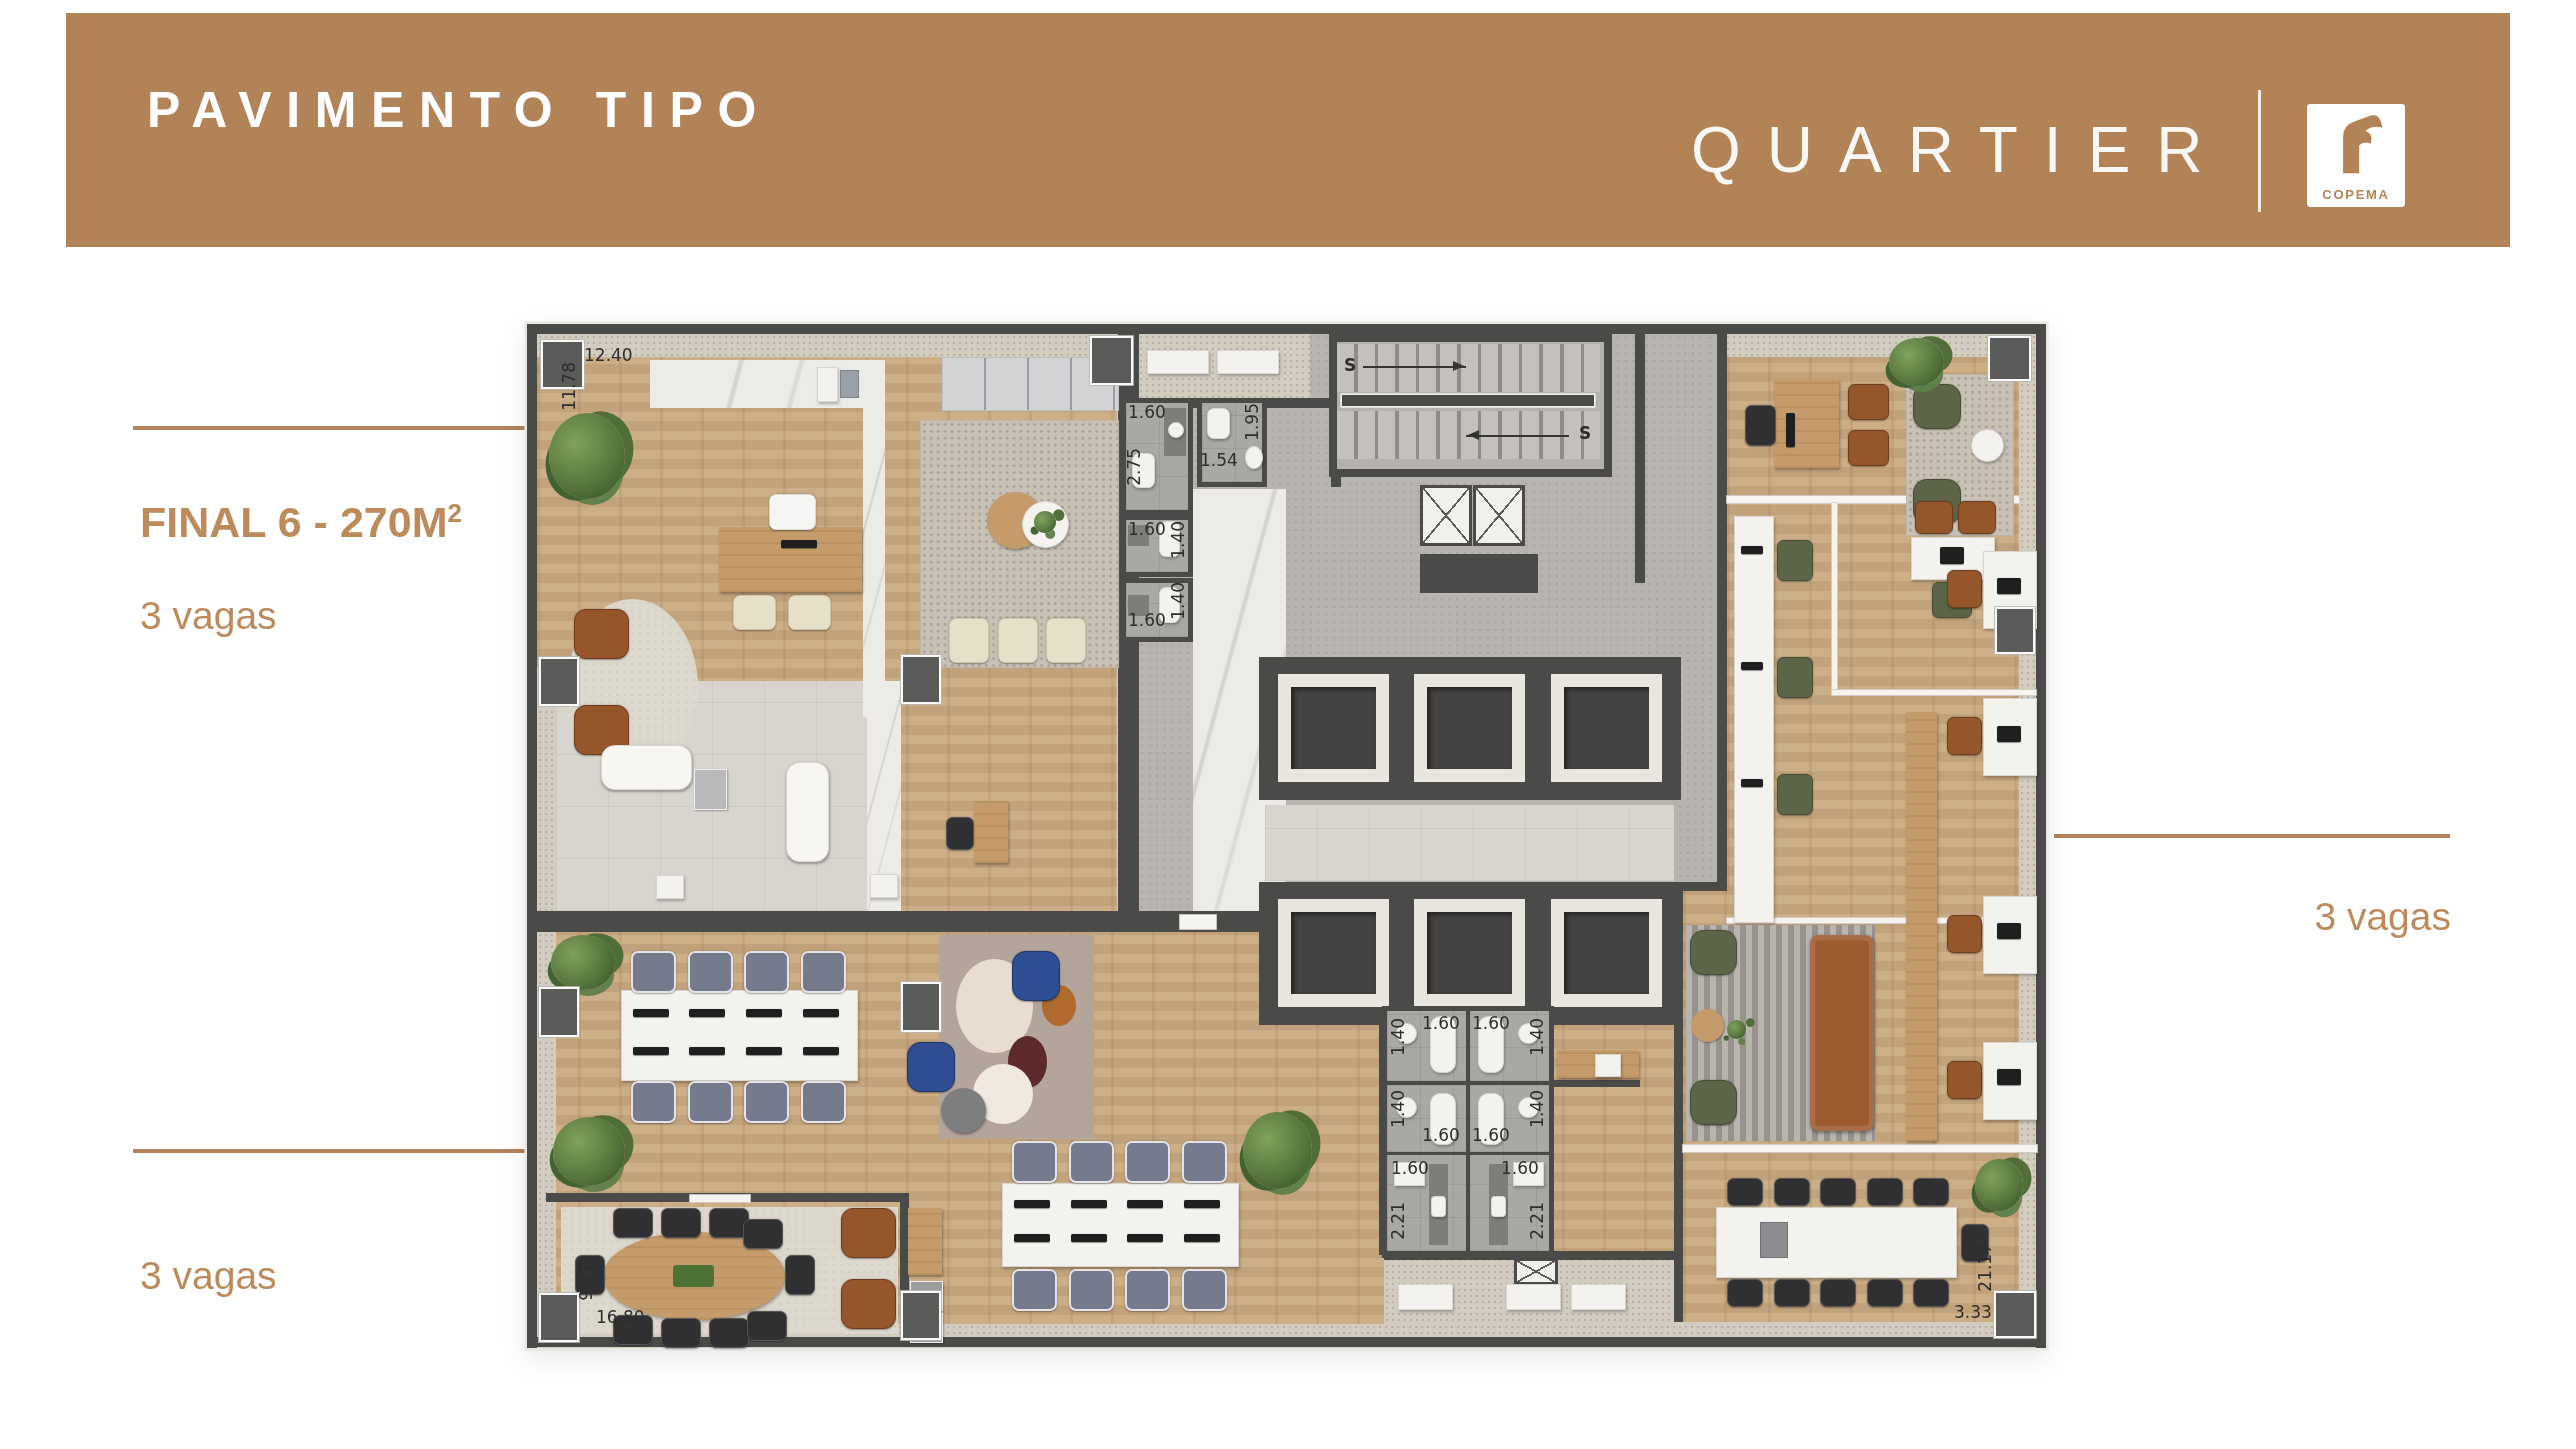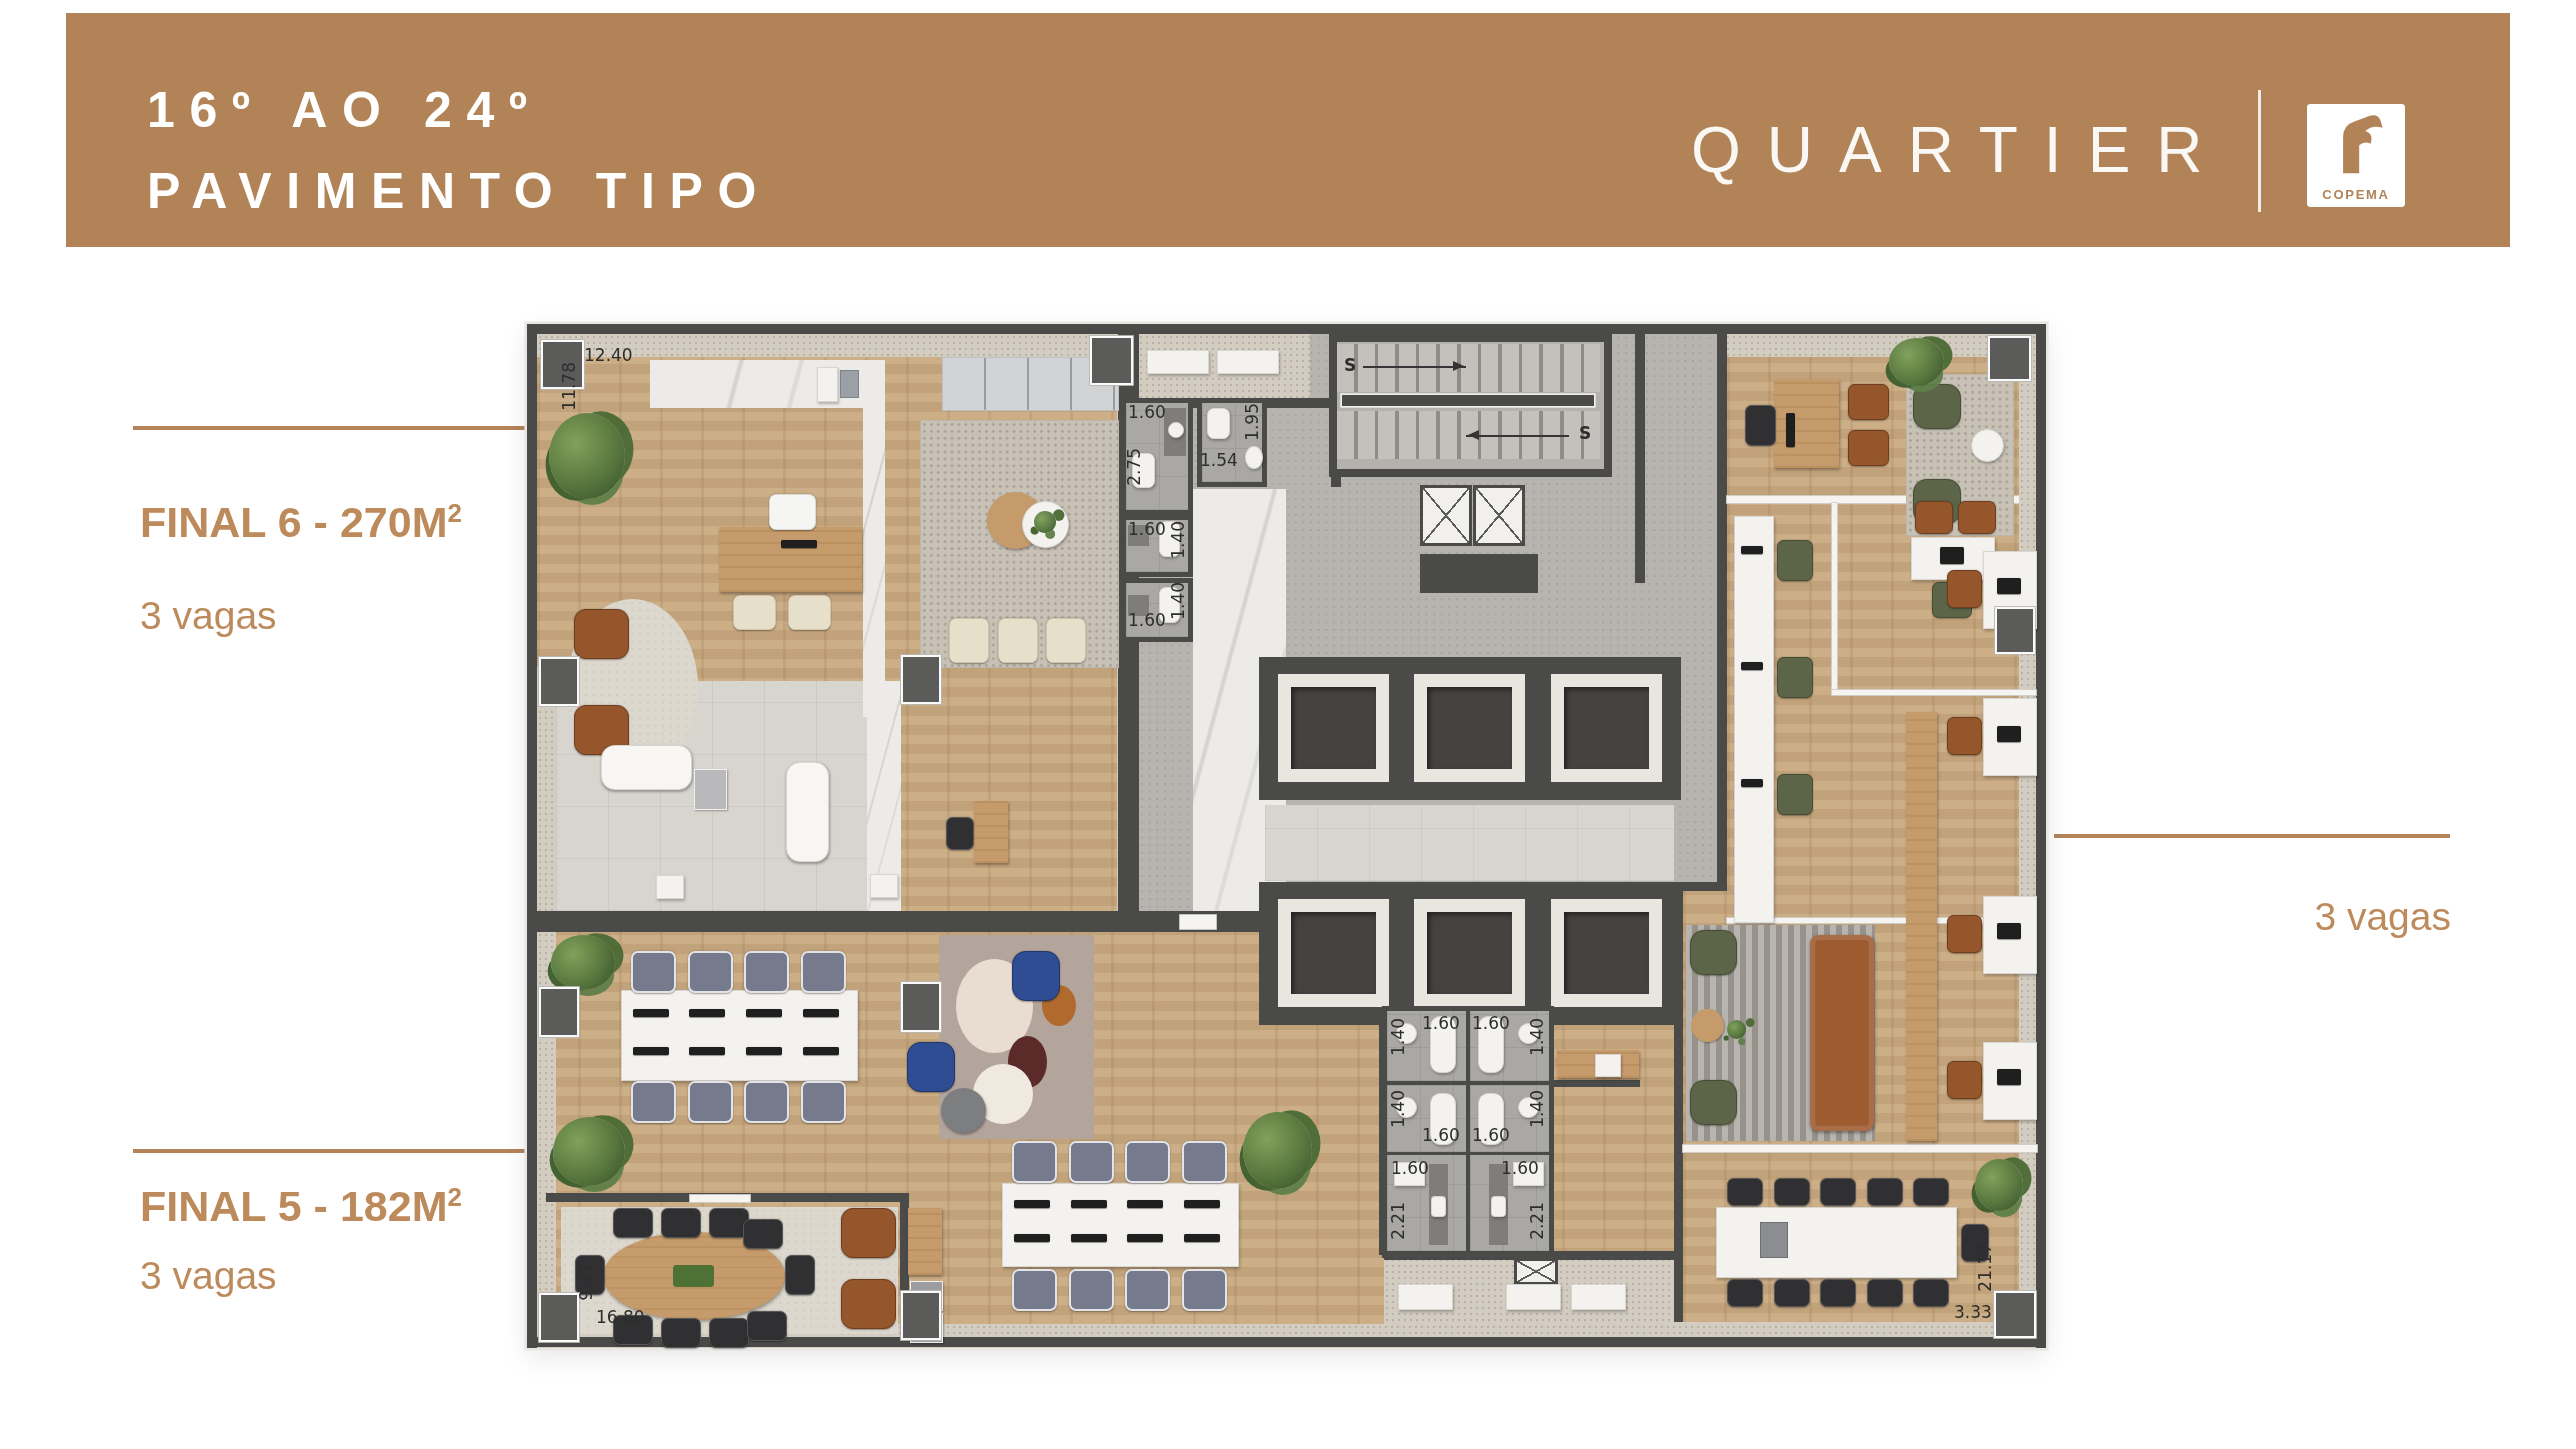--- a/index.html
+++ b/index.html
@@ -66,21 +66,20 @@
   .bed{background:#f7f6f3;border:1.7px solid #d9d7d2;border-radius:13.7px;box-shadow:0.9px 1.7px 2.6px rgba(0,0,0,.3);}
   .blob{position:absolute;border-radius:50%;}
 </style>
 </head>
 <body>
 
 <div class="canvas">
 
   <div class="a banner">
     <div class="a title">
-      <div>16º AO 24º</div>
       <div>PAVIMENTO TIPO</div>
     </div>
     <div class="a brand">QUARTIER</div>
     <div class="a bdiv"></div>
     <div class="a copema">
       <svg width="69" height="67" viewBox="0 0 100 100">
         <path d="M30 96 L30 42 Q30 24 46 19 L70 10 Q83 7 86 18 L89 28 Q74 23 63 33 Q76 37 71 52 Q62 47 54 54 L54 96 Z" fill="#b28357"></path>
       </svg>
       <div class="copema-txt">COPEMA</div>
     </div>
@@ -89,21 +88,20 @@
   <div class="a lead" style="left:133px;top:426px;width:447px;"></div>
   <div class="a ulabel" style="left:140px;top:498px;"><span>FINAL 6 - 270M</span><sup>2</sup></div>
   <div class="a uvagas" style="left:140px;top:594px;">3 vagas</div>
 
   <div class="a lead" style="left:2054px;top:834px;width:396px;"></div>
   <div class="a" style="right:125px;top:871px;width:601px;text-align:right;">
     <div class="uvagas" style="margin-top:24px;">3 vagas</div>
   </div>
 
   <div class="a lead" style="left:133px;top:1149px;width:447px;"></div>
-  <div class="a ulabel" style="left:140px;top:1182px;"><span>FINAL 5 - 182M</span><sup>2</sup></div>
   <div class="a uvagas" style="left:140px;top:1254px;">3 vagas</div>
 
   <div class="a plan">
 
     <div class="a grav" style="left:10.3px;top:10.3px;width:1498px;height:1003px;"></div>
     <div class="a wood" style="left:10.3px;top:33px;width:580px;height:558px;"></div>
     <div class="a grav" style="left:10.3px;top:343px;width:19px;height:247px;"></div>
     <div class="a conc" style="left:611px;top:10.3px;width:587px;height:594px;"></div>
     <div class="a wood" style="left:1200px;top:33px;width:292px;height:965px;"></div>
     <div class="a wood" style="left:1156px;top:567px;width:53px;height:431px;"></div>

